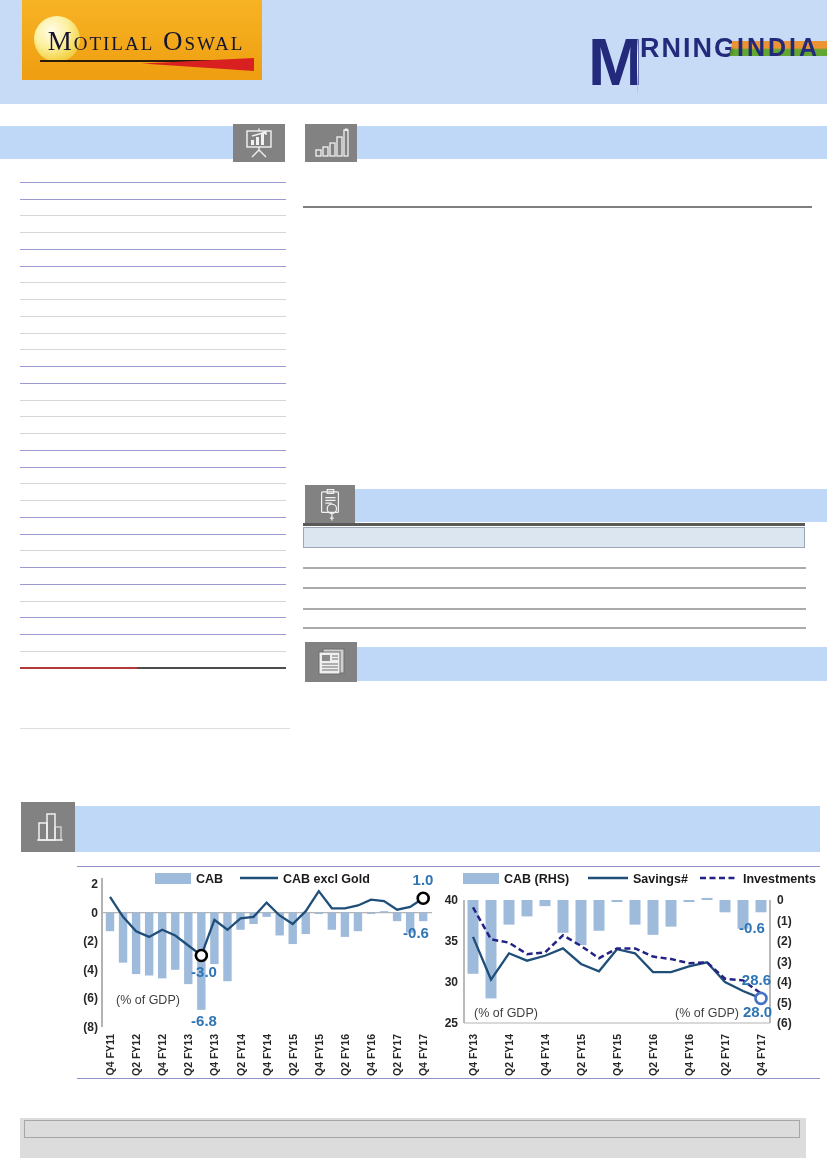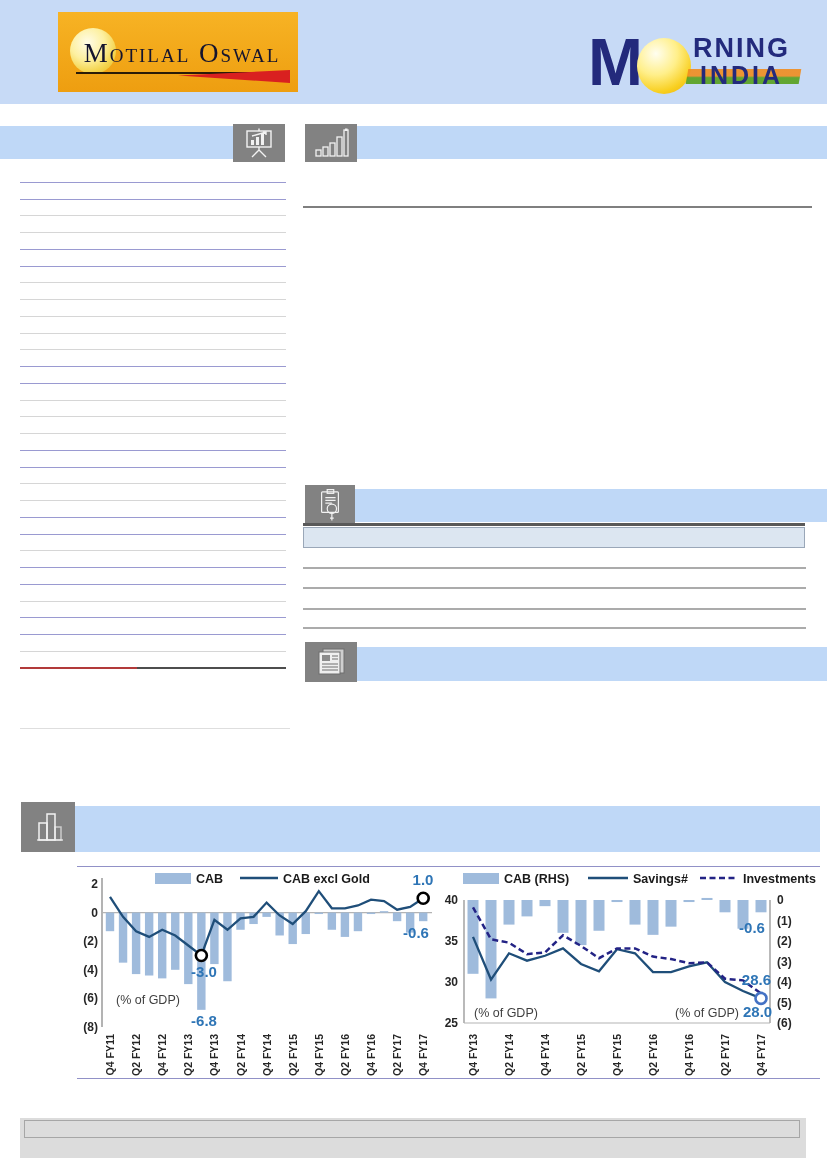--- a/index.html
+++ b/index.html
@@ -2,35 +2,35 @@
 <html><head>
 <meta charset="utf-8">
 <style>
   html,body{margin:0;padding:0;background:#ffffff;}
   .page{position:relative;width:827px;height:1169px;background:#fff;overflow:hidden;
         font-family:"Liberation Sans",sans-serif;}
   .abs{position:absolute;}
 
   
   .top-band{left:0;top:0;width:827px;height:104px;background:#c7daf6;}
-  .mo-logo{left:22px;top:12px;width:240px;height:80px;
-           background:linear-gradient(180deg,#f7b324,#ee9e10);overflow:hidden;margin-left:36px;}
+  .mo-logo{left:22px;top:0;width:240px;height:80px;
+           background:linear-gradient(180deg,#f7b324,#ee9e10);overflow:hidden;}
   .mo-ball{position:absolute;left:12px;top:16px;width:46px;height:46px;border-radius:50%;
            background:radial-gradient(circle at 38% 32%,#fffce8,#fdf0a0 40%,#f3d34a 70%,#e4b123);}
   .mo-text{position:absolute;left:18px;top:26px;width:212px;text-align:center;
            font-family:"Liberation Serif",serif;font-variant:small-caps;
            font-size:27px;letter-spacing:2px;color:#14142e;
            border-bottom:2px solid #2a1c08;padding-bottom:3px;}
   .mo-wedge{position:absolute;right:8px;bottom:9px;width:112px;height:13px;background:#d92020;
             clip-path:polygon(0 42%,100% 0,100% 100%);}
   .mi-logo{left:588px;top:32px;width:232px;height:70px;display:flex;align-items:flex-start;}
   .mi-m{font-size:66px;line-height:60px;font-weight:bold;color:#232a7c;letter-spacing:-2px;}
   .mi-ball{width:54px;height:56px;border-radius:50%;margin:6px 2px 0 -4px;
            background:radial-gradient(circle at 35% 28%,#fffef0,#ffef8a 40%,#f8cf1f 72%,#e9a90c);}
-  .mi-col{display:flex;flex-direction:column;margin-top:2px;}
+  .mi-col{display:flex;flex-direction:row;margin-top:2px;}
   .mi-rning{font-size:27px;font-weight:bold;color:#232a7c;letter-spacing:2px;line-height:28px;}
   .mi-india{position:relative;font-size:25px;font-weight:bold;color:#232a7c;letter-spacing:3px;line-height:27px;text-align:center;}
   .mi-india .stripes{position:absolute;left:-6px;right:-10px;top:7px;height:15px;z-index:0;
            background:linear-gradient(180deg,#f08c1e 0 46%,#57a01c 58% 100%);transform:skewX(-10deg);opacity:.9;}
   .mi-india .txt{position:relative;z-index:1;}
 
   
   .bluebar{background:#bfd8f7;}
   .icobox{background:#828282;display:flex;align-items:center;justify-content:center;}
 

